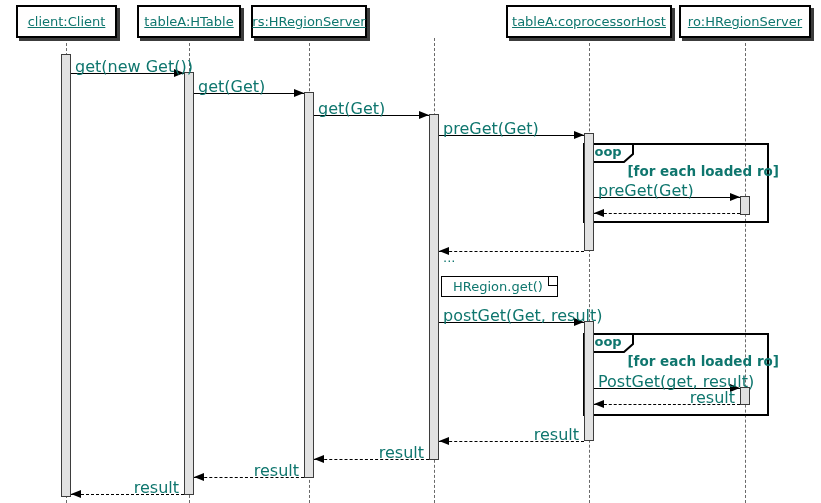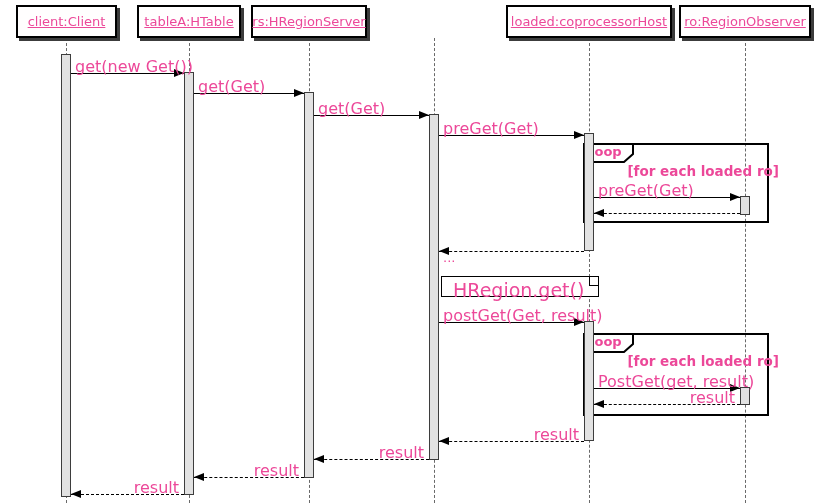--- a/index.html
+++ b/index.html
@@ -1,18 +1,18 @@
 <!DOCTYPE html>
 <html><head>
 <meta charset="utf-8">
 <style>
   html,body { margin:0; padding:0; background:#ffffff; }
   #canvas {
     position:relative; width:821px; height:503px; background:#ffffff;
-    font-family:"DejaVu Sans", sans-serif; color:#ec4899; overflow:hidden;
+    font-family:"DejaVu Sans", sans-serif; color:#0f766e; overflow:hidden;
   }
   .participant {
     position:absolute; top:5px; height:33px; box-sizing:border-box;
     background:#fffefe; border:2px solid #000;
     box-shadow:3px 3px 0 #3c3c3c;
     display:flex; align-items:center; justify-content:center;
     font-size:13px; text-decoration:underline; white-space:nowrap;
   }
   .lifeline {
     position:absolute; top:38px; height:465px; width:0;
@@ -43,21 +43,21 @@
   .loop-tab svg { position:absolute; top:0; left:0; }
   .loop-tab .kw {
     position:absolute; left:7px; top:1px; font-weight:bold; font-size:13px;
   }
   .loop .guard {
     position:absolute; top:18px; right:-12px;
     font-weight:bold; font-size:13.5px; white-space:nowrap; background:transparent;text-align:right;
   }
   .note {
     position:absolute; box-sizing:border-box; background:#fffefe;
-    border:1px solid #000; font-size:19px; white-space:nowrap;
+    border:1px solid #000; font-size:13px; white-space:nowrap;
     padding:2px 14px 2px 11px;
   }
   .note-fold {
     position:absolute; top:0; right:0; width:8px; height:8px;
     background:#fffefe; border-left:1px solid #000; border-bottom:1px solid #000;
   }
   .ellipsis { position:absolute; font-size:13px; }
 </style>
 </head>
 <body>
@@ -67,22 +67,22 @@
   <div class="lifeline" style="left:66px"></div>
   <div class="lifeline" style="left:189px"></div>
   <div class="lifeline" style="left:309px"></div>
   <div class="lifeline" style="left:434px"></div>
   <div class="lifeline" style="left:589px"></div>
   <div class="lifeline" style="left:745px"></div>
 
   <div class="participant" style="left:16px;width:101px">client:Client</div>
   <div class="participant" style="left:251px;width:116px">rs:HRegionServer</div>
   <div class="participant" style="left:137px;width:104px">tableA:HTable</div>
-  <div class="participant" style="left:506px;width:166px">loaded:coprocessorHost</div>
-  <div class="participant" style="left:679px;width:132px">ro:RegionObserver</div>
+  <div class="participant" style="left:506px;width:166px">tableA:coprocessorHost</div>
+  <div class="participant" style="left:679px;width:132px">ro:HRegionServer</div>
 
   <div class="loop" style="left:583px;top:143px;width:186px;height:80px">
     <div class="loop-tab">
       <svg width="52" height="20">
         <path d="M1,1 L50,1 L50,11 L41,19 L1,19 Z" fill="#ffffff" stroke="#000000" stroke-width="2"></path>
       </svg>
       <span class="kw">loop</span>
     </div>
     <span class="guard">[for each loaded ro]</span>
   </div>

